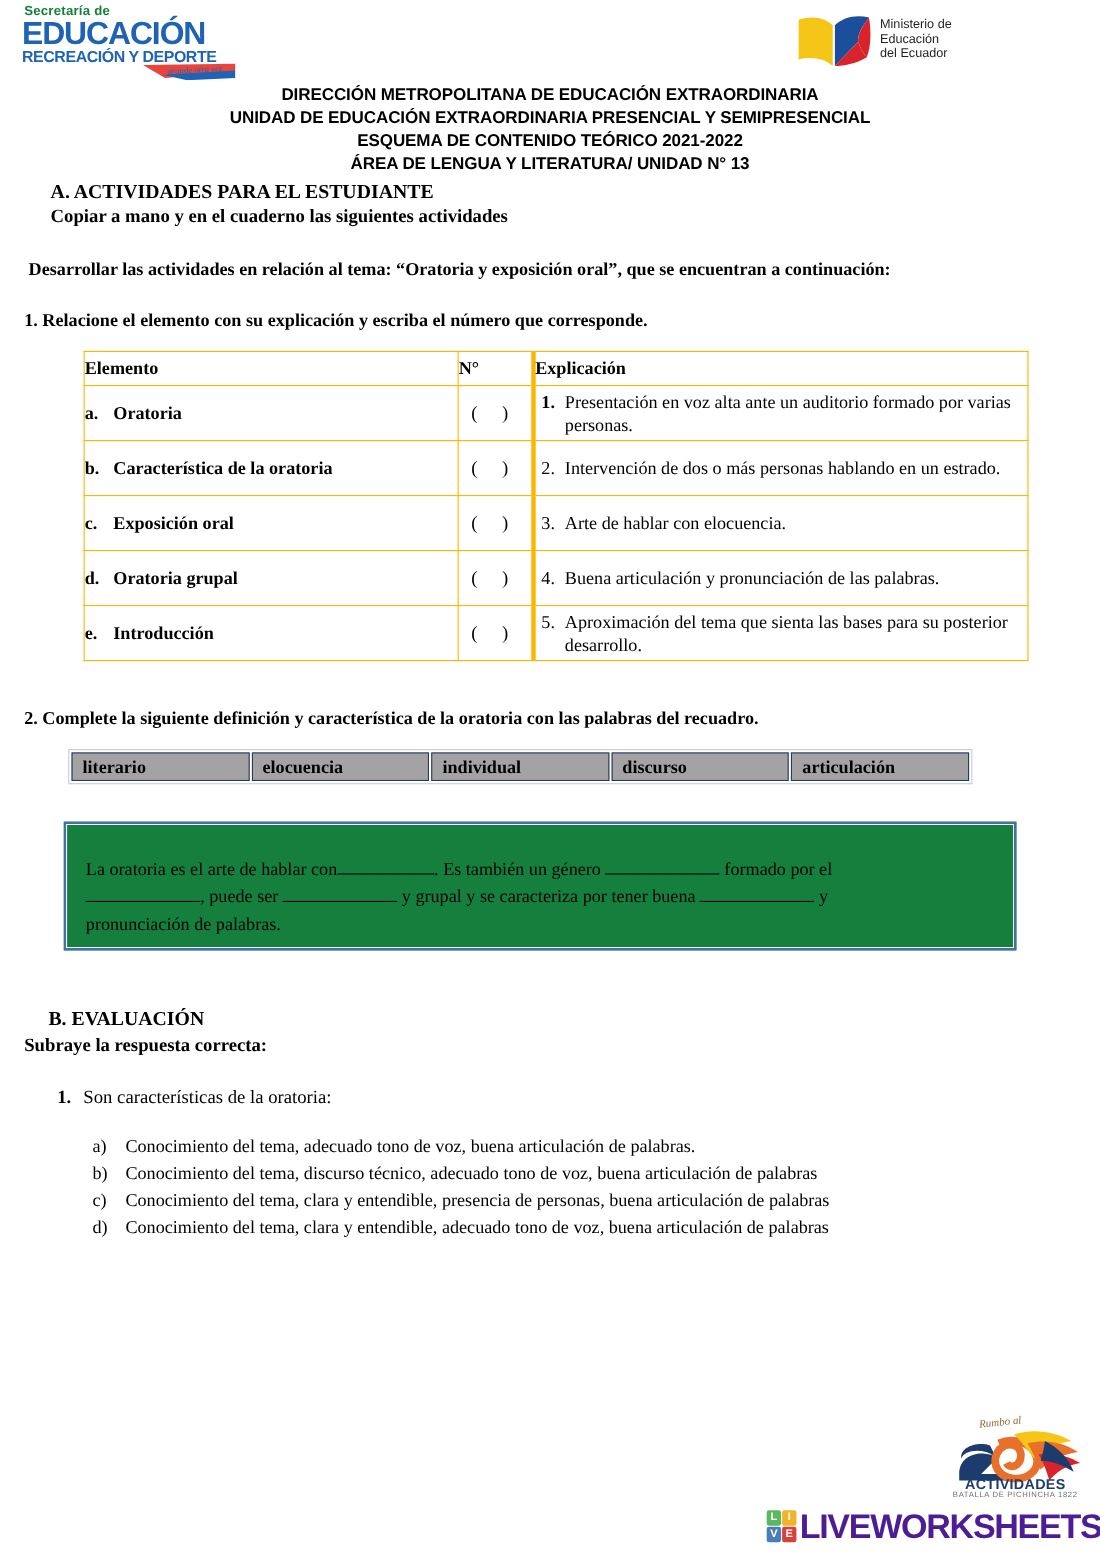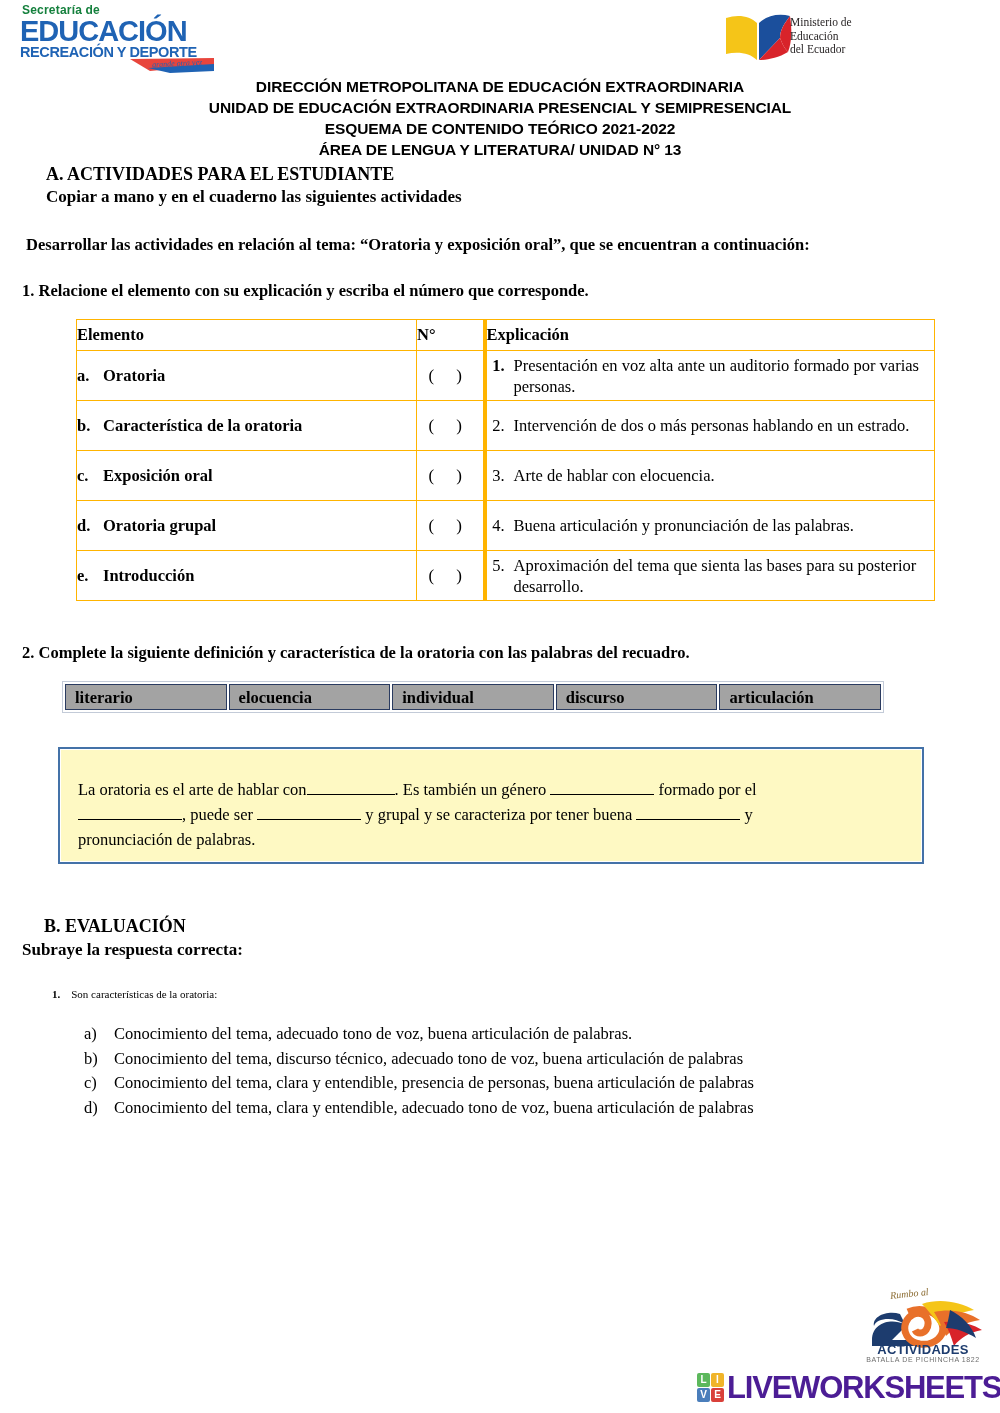--- a/index.html
+++ b/index.html
@@ -76,23 +76,23 @@
 
   .logo-ministerio {
     position: absolute;
     right: 88px;
     top: 8px;
     width: 190px;
     height: 62px;
   }
   .logo-ministerio .min-text {
     position: absolute;
-    left: 68px;
+    left: 78px;
     top: 8px;
-    font-family: Liberation Serif, serif;
+    font-family: Liberation Sans, sans-serif;
     font-size: 11.5px;
     line-height: 13.5px;
     color: #231F20;
   }
 
   
   .title-block {
     text-align: center;
     font-family: "Liberation Sans", sans-serif;
     font-weight: bold;
@@ -210,38 +210,38 @@
   .fill-box {
     margin: 34px 0 0 58px;
     width: 866px;
     min-height: 113px;
     border: 2px solid #4472A8;
     box-shadow: 0 0 0 1px #ffffff inset;
     box-sizing: border-box;
     padding: 28px 22px 10px 18px;
     font-size: 16.5px;
     line-height: 25px;
-    background: #fef9c3;
+    background: #15803d;
   }
   .blank-sm { display: inline-block; border-bottom: 1px solid #000; width: 88px; }
   .blank-md { display: inline-block; border-bottom: 1px solid #000; width: 104px; }
 
   
   .section-b-title {
     font-weight: bold;
     font-size: 18px;
     margin: 52px 0 0 44px;
   }
   .section-b-sub {
     font-weight: bold;
     font-size: 17px;
     margin: 3px 0 0 22px;
   }
   .eval-q {
-    font-size: 11px;
+    font-size: 17px;
     margin: 28px 0 0 52px;
   }
   .eval-q .qn { font-weight: bold; margin-right: 11px; }
   .options {
     margin: 22px 0 0 84px;
     font-size: 16.5px;
     line-height: 24.5px;
   }
   .options .opt { display: flex; }
   .options .opt-let { flex: 0 0 30px; }

